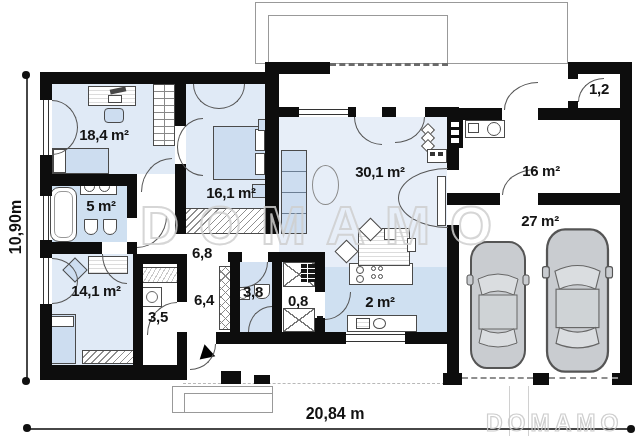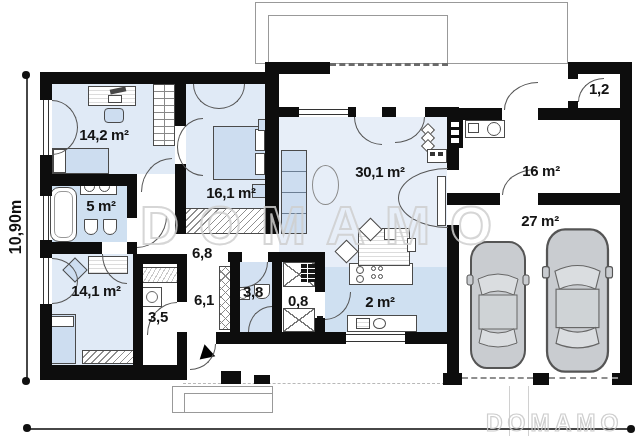--- a/index.html
+++ b/index.html
@@ -241,39 +241,40 @@
   <div class="arc br" style="left:242px;top:262px;width:26px;height:26px"></div>
   <div class="arc br" style="left:325px;top:292px;width:26px;height:28px"></div>
   <div class="arc br" style="left:190px;top:344px;width:26px;height:26px"></div>
   <div class="arc bl" style="left:354px;top:117px;width:28px;height:28px"></div>
   <div class="arc br" style="left:395px;top:117px;width:30px;height:26px"></div>
   <div class="arc half" style="left:398px;top:168px;width:50px;height:60px"></div>
   <div class="arc tl" style="left:504px;top:82px;width:34px;height:28px"></div>
   <div class="arc tl" style="left:578px;top:78px;width:26px;height:24px"></div>
   <div class="arc tl" style="left:502px;top:169px;width:34px;height:26px"></div>
 
-  <div class="lbl" style="left:104px;top:134px">14,2 m²</div>
+  <div class="lbl" style="left:104px;top:134px">18,4 m²</div>
   <div class="lbl" style="left:231px;top:192px">16,1 m²</div>
   <div class="lbl" style="left:101px;top:205px">5 m²</div>
   <div class="lbl" style="left:202px;top:252px">6,8</div>
   <div class="lbl" style="left:380px;top:171px">30,1 m²</div>
   <div class="lbl" style="left:599px;top:88px">1,2</div>
   <div class="lbl" style="left:541px;top:170px">16 m²</div>
   <div class="lbl" style="left:540px;top:220px">27 m²</div>
   <div class="lbl" style="left:96px;top:290px">14,1 m²</div>
   <div class="lbl" style="left:158px;top:316px">3,5</div>
-  <div class="lbl" style="left:204px;top:299px">6,1</div>
+  <div class="lbl" style="left:204px;top:299px">6,4</div>
   <div class="lbl" style="left:253px;top:291px">3,8</div>
   <div class="lbl" style="left:298px;top:300px">0,8</div>
   <div class="lbl" style="left:380px;top:301px">2 m²</div>
 
   <div class="dim" style="left:26px;top:75px;width:2px;height:307px"></div>
   <div class="dot" style="left:22px;top:71px"></div>
   <div class="dot" style="left:22px;top:377px"></div>
   <div class="dimlbl" style="left:-26px;top:218px;width:84px;text-align:center;transform:rotate(-90deg)">10,90m</div>
   <div class="dim" style="left:27px;top:428px;width:604px;height:2px"></div>
   <div class="dot" style="left:23px;top:424px"></div>
   <div class="dot" style="left:627px;top:425px"></div>
+  <div class="dimlbl" style="left:270px;top:405px;width:130px;text-align:center">20,84 m</div>
 
   <div class="wm" style="left:140px;top:194px;font-size:54px;letter-spacing:20px;opacity:.85">DOMAMO</div>
   <div class="wm small" style="left:486px;top:410px;font-size:23px;letter-spacing:5px;opacity:.9">DOMAMO</div>
 
 </div>
 
 </body></html>

